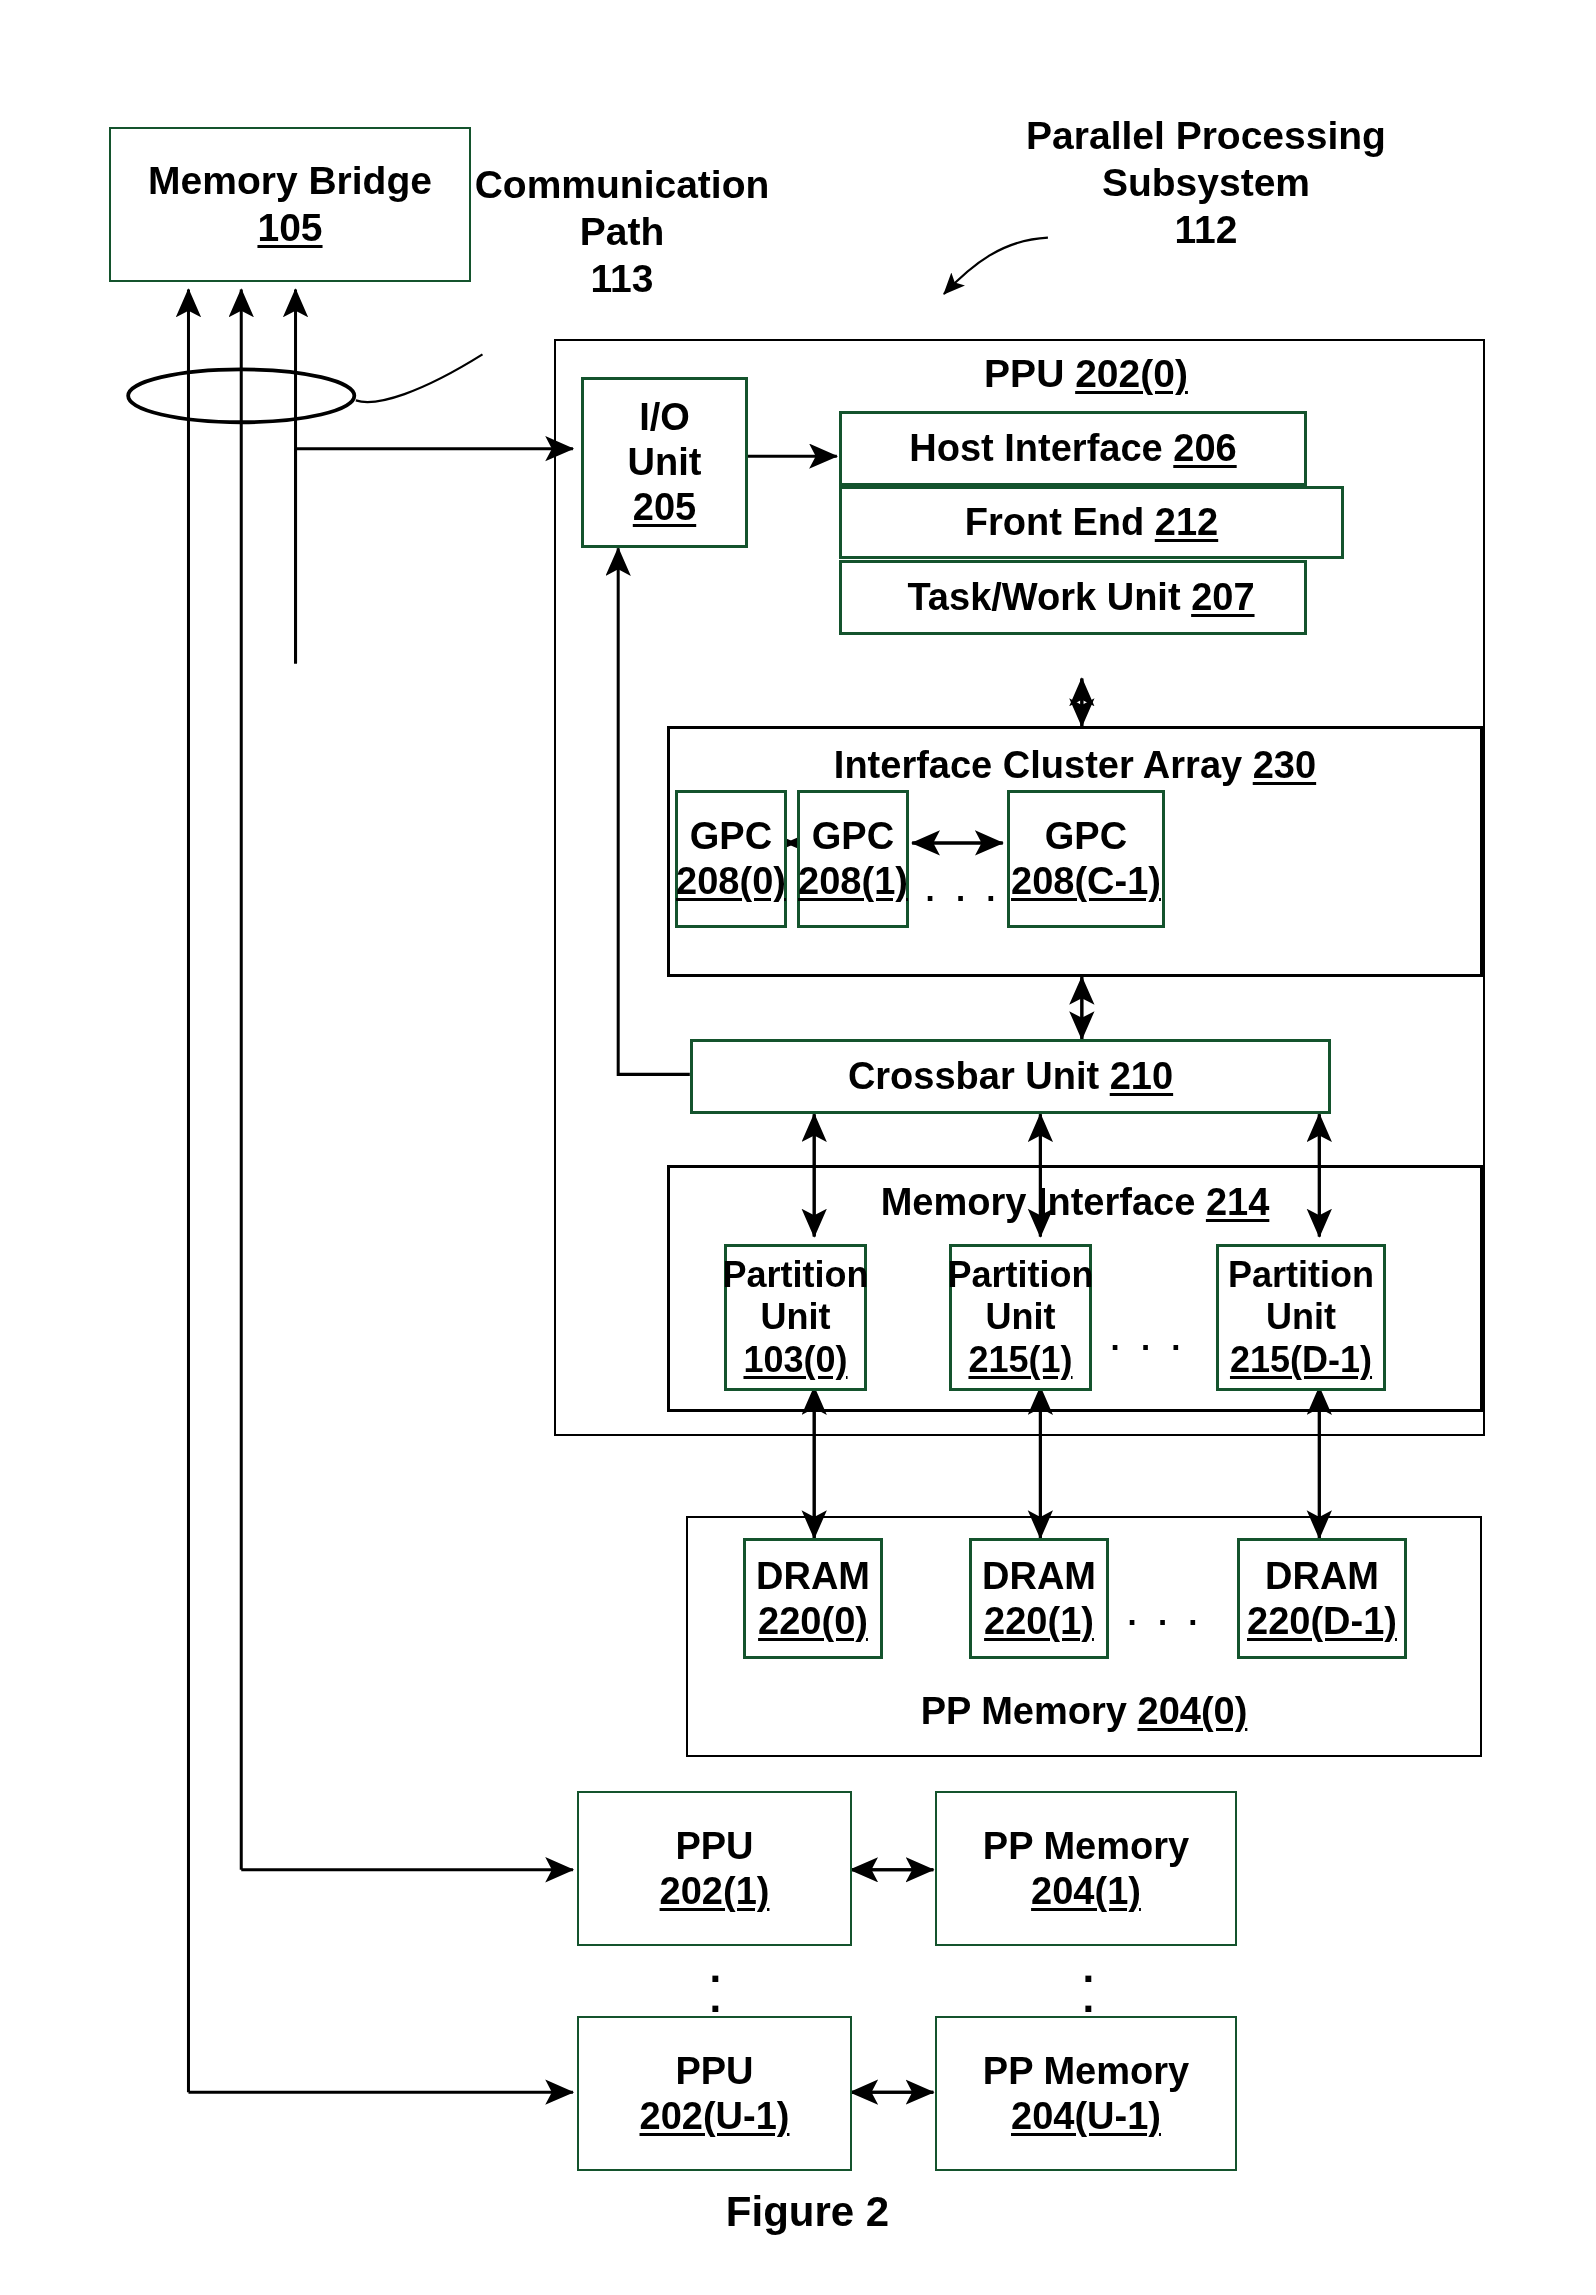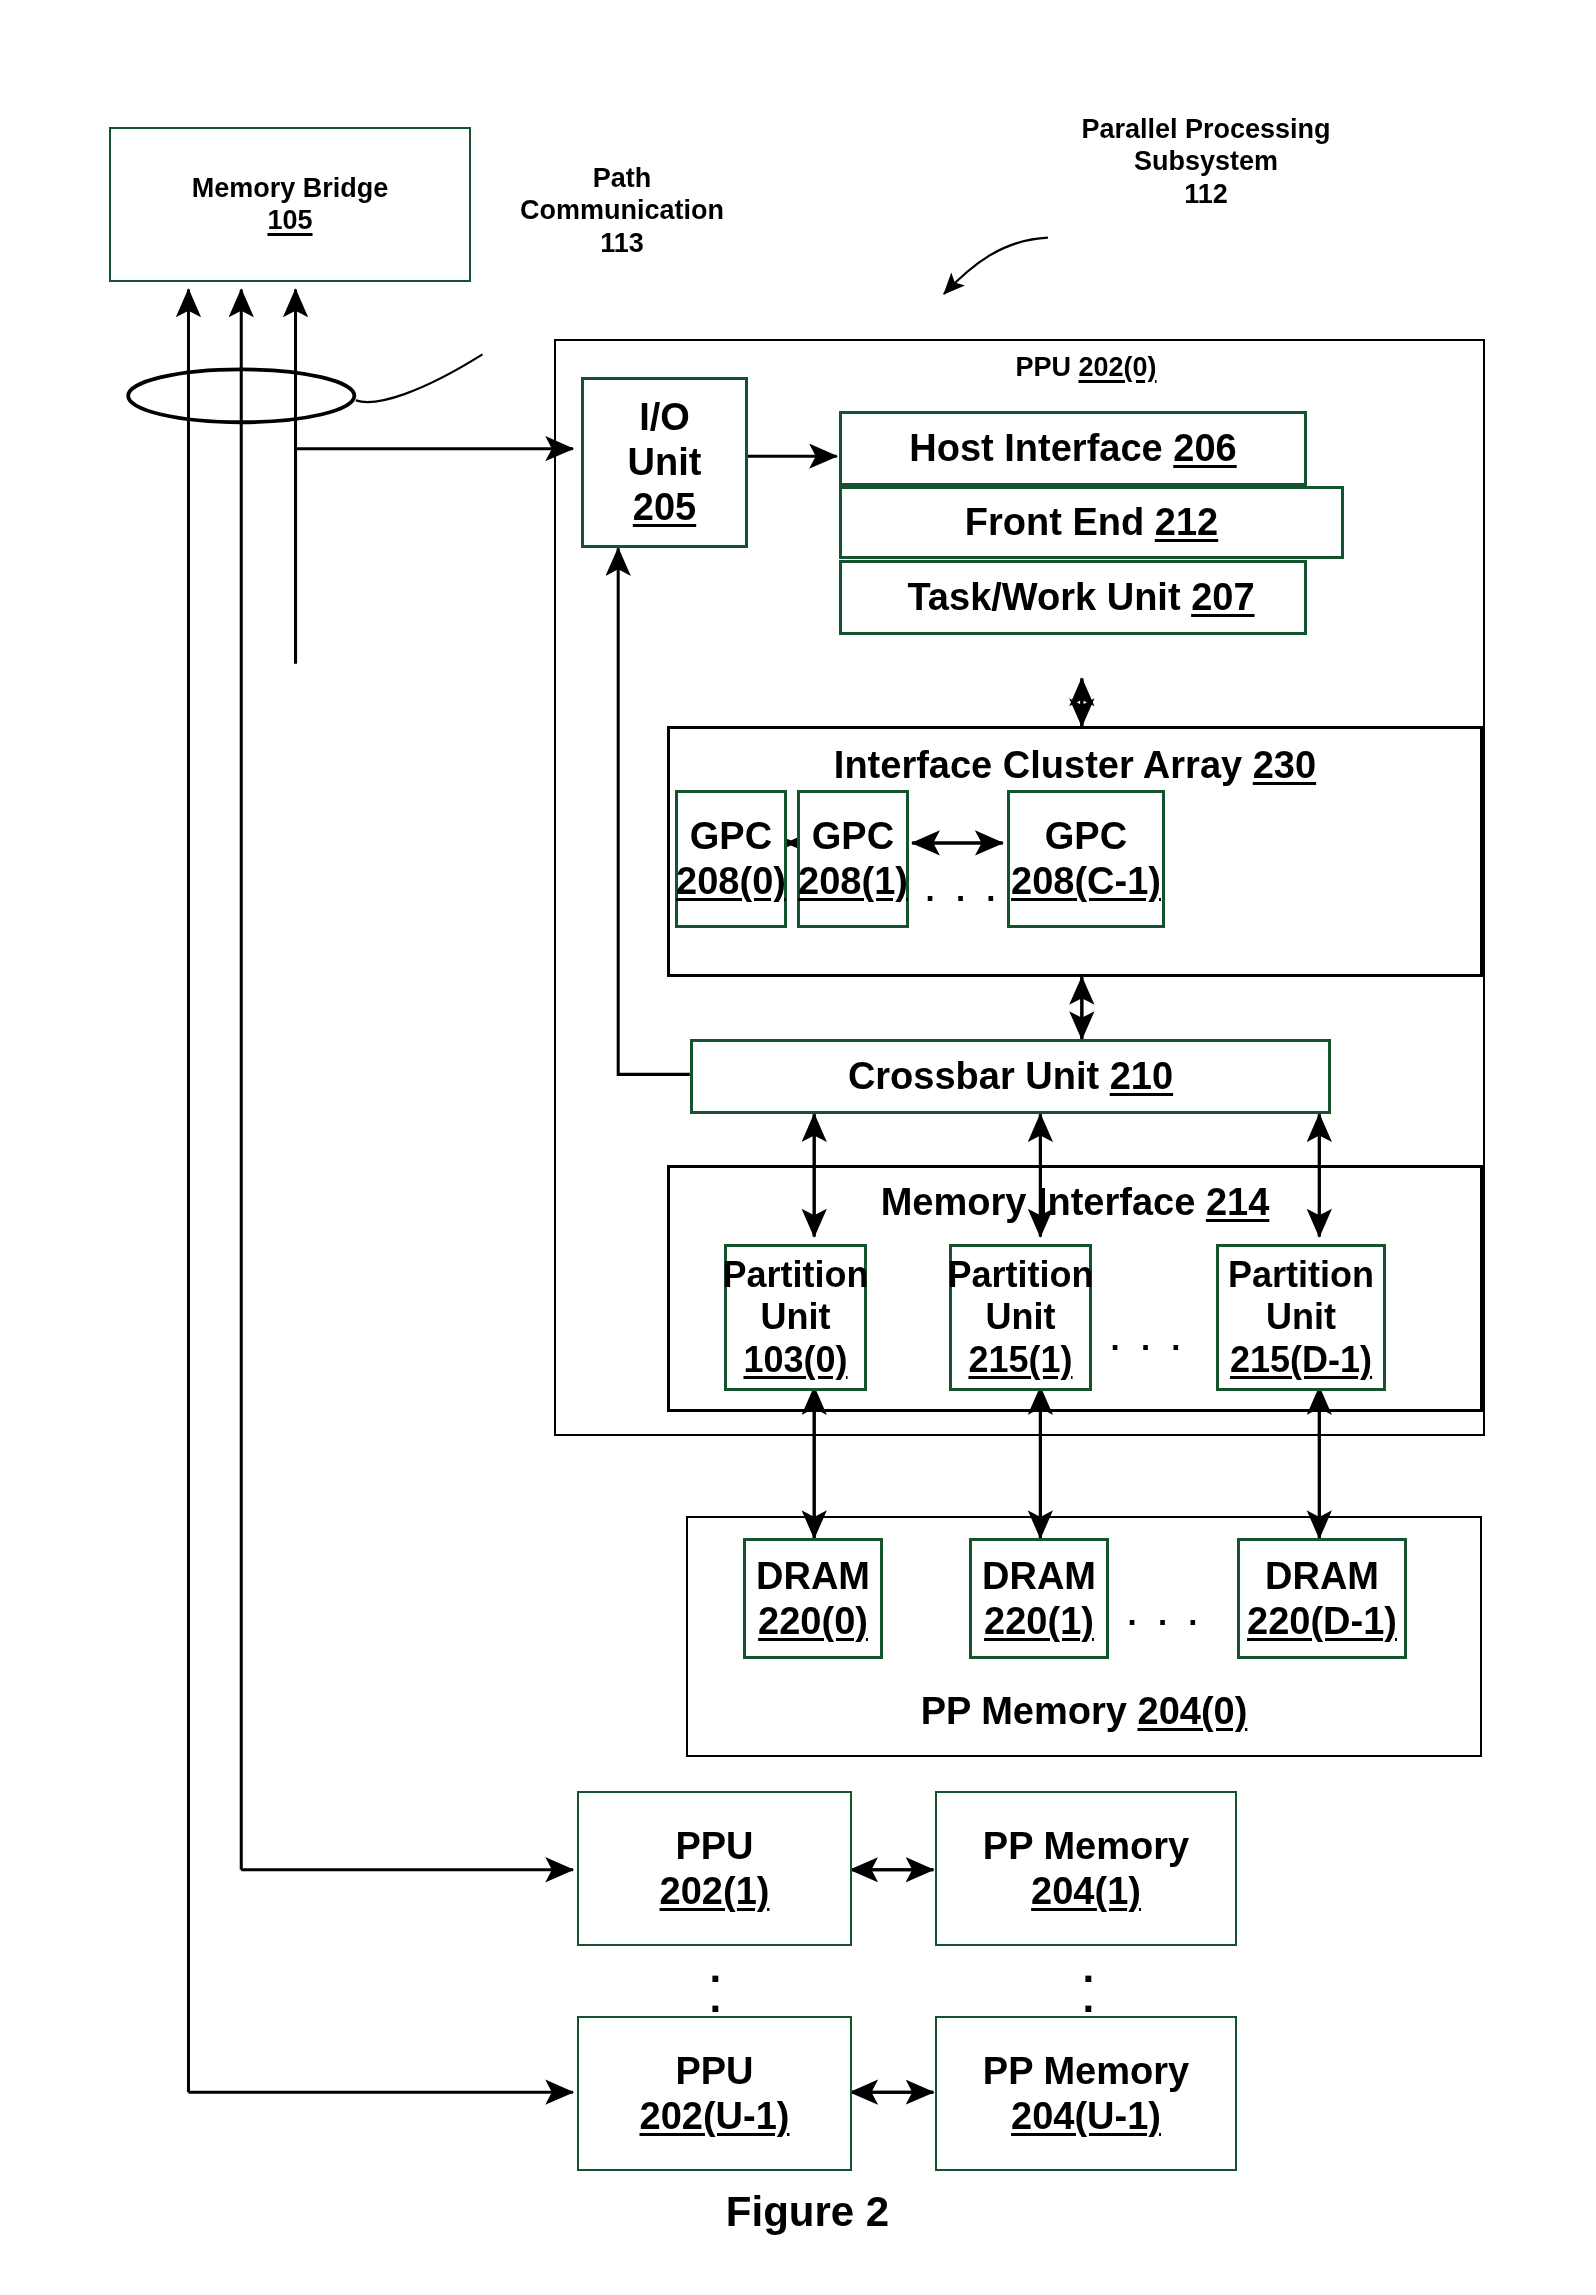--- a/index.html
+++ b/index.html
@@ -19,21 +19,21 @@
   .box.thin{border-width:2.3px;}
   .box.thick{border-width:3.8px;}
   .container{
     position:absolute;box-sizing:border-box;border:3px solid #000;background:transparent;
   }
   .container.thin{border-width:2.3px;}
   .lbl{position:absolute;font-weight:bold;text-align:center;line-height:1.2;}
   .u{text-decoration:underline;text-underline-offset:3.8px;text-decoration-thickness:3px;}
   .dots{position:absolute;font-weight:bold;letter-spacing:6px;}
   .vdots{position:absolute;font-weight:bold;line-height:0.72;text-align:center;} .f44{font-size:33px;} .f48{font-size:36px;} .f50{font-size:38px;}
-  .f52{font-size:27px;} .f56{font-size:42px;}
+  .f52{font-size:39px;} .f56{font-size:42px;}
 </style>
 </head>
 <body>
 
 <div id="canvas">
 
   <svg id="wires" viewBox="0 0 2117 3044" xmlns="http://www.w3.org/2000/svg">
     <defs>
       <marker id="ah" markerWidth="11" markerHeight="11" refX="9.2" refY="4.2" orient="auto" markerUnits="strokeWidth">
         <path d="M0,0 L9.6,4.2 L0,8.4 L2.2,4.2 z" fill="#000"></path>
@@ -98,22 +98,22 @@
       <path d="M1238,2775 L1128,2775" marker-end="url(#ah)"></path>
     </g>
   </svg>
 
   <div class="box thin f52" style="left:109px;top:127px;width:362px;height:155px;">
     <div>Memory Bridge</div>
     <div class="u">105</div>
   </div>
 
   <div class="lbl f52" style="left:460px;top:162px;width:324px;">
+    <div>Communication</div>
     <div>Path</div>
-    <div>Communication</div>
     <div>113</div>
   </div>
 
   <div class="lbl f52" style="left:995px;top:113px;width:422px;">
     <div>Parallel Processing</div>
     <div>Subsystem</div>
     <div>112</div>
   </div>
 
   <div class="container thin" style="left:554px;top:339px;width:931px;height:1097px;"></div>

